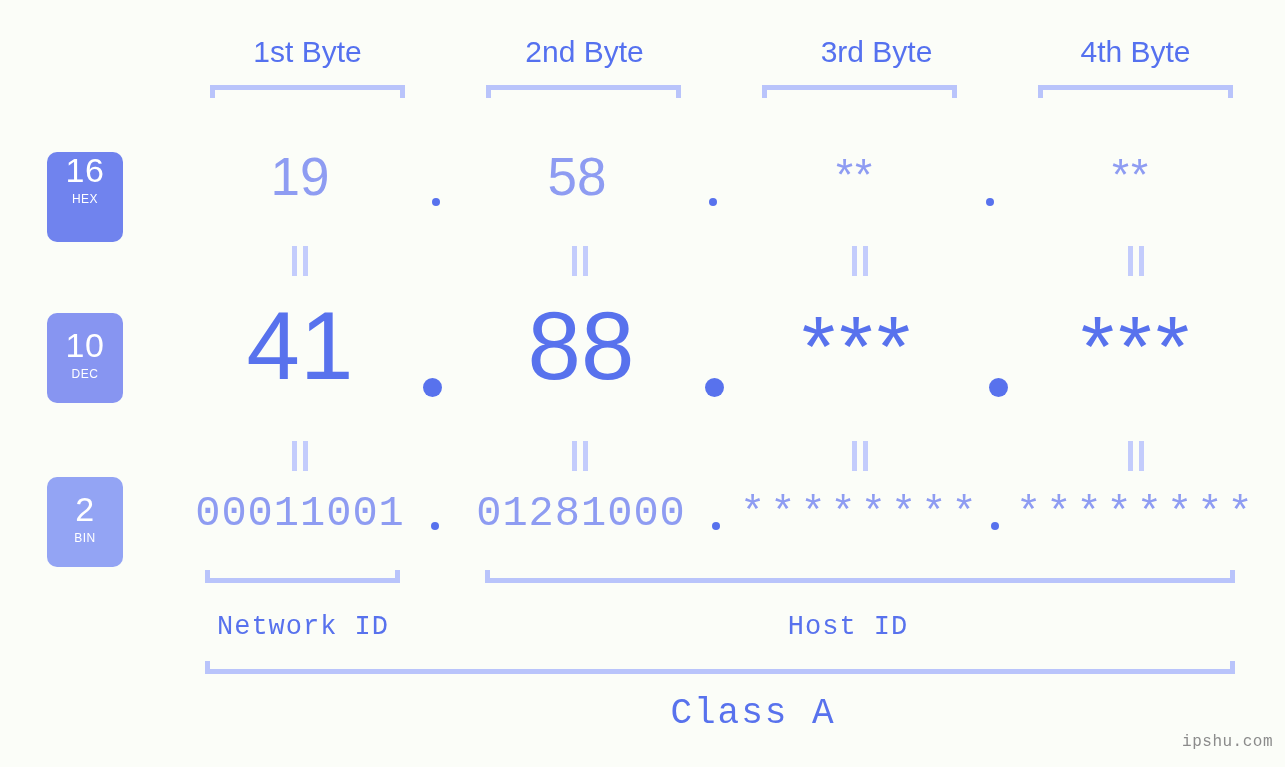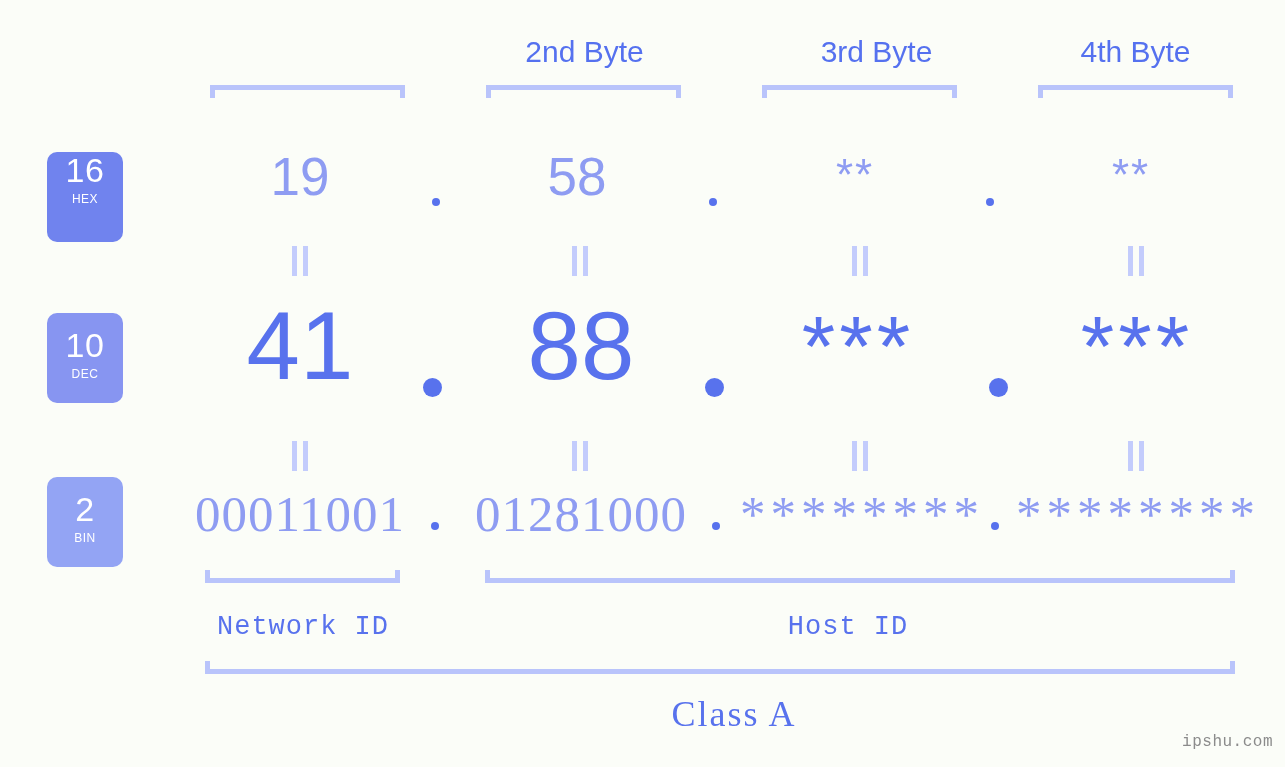--- a/index.html
+++ b/index.html
@@ -112,22 +112,22 @@
     font-weight: 400;
     top: 296px;
   }
   .row-dec .val.stars {
     font-size: 86px;
     letter-spacing: 4px;
     top: 296px;
   }
 
   .row-bin .val {
-    font-family: Liberation Serif, serif;
-    font-size: 51px;
+    font-family: Liberation Mono, monospace;
+    font-size: 42px;
     line-height: 40px;
     color: #8e9cf2;
     font-weight: 400;
     top: 494px;
     letter-spacing: 1px;
   }
   .row-bin .val.stars {
     letter-spacing: 5px;
   }
 
@@ -189,20 +189,21 @@
     font-size: 16px;
     color: #8b8b8b;
     letter-spacing: 0.5px;
   }
 </style>
 </head>
 <body>
 
 <div class="stage">
 
+  <div class="byte-header" style="left:185px; width:245px;">1st Byte</div>
   <div class="byte-header" style="left:462px; width:245px;">2nd Byte</div>
   <div class="byte-header" style="left:754px; width:245px;">3rd Byte</div>
   <div class="byte-header" style="left:1013px; width:245px;">4th Byte</div>
 
   <div class="bracket-down" style="left:210px;  top:85px; width:195px;"></div>
   <div class="bracket-down" style="left:486px;  top:85px; width:195px;"></div>
   <div class="bracket-down" style="left:762px;  top:85px; width:195px;"></div>
   <div class="bracket-down" style="left:1038px; top:85px; width:195px;"></div>
 
   <div class="base-badge" id="badge-hex">
@@ -282,17 +283,17 @@
     <div class="val stars" style="left:1016px; width:236px;">********</div>
   </div>
 
   <div class="bracket-up" style="left:205px; top:570px; width:195px;"></div>
   <div class="bracket-up" style="left:485px; top:570px; width:750px;"></div>
 
   <div class="id-label" style="left:185px; top:611px; width:236px;">Network ID</div>
   <div class="id-label" style="left:730px; top:611px; width:236px;">Host ID</div>
 
   <div class="bracket-up" style="left:205px; top:661px; width:1030px;"></div>
-  <div class="class-label" style="left:549px; top:693px; width:370px;font-family:Liberation Serif, serif;">Class A</div>
+  <div class="class-label" style="left:568px; top:693px; width:370px;">Class A</div>
 
   <div class="watermark">ipshu.com</div>
 
 </div>
 
 </body></html>

